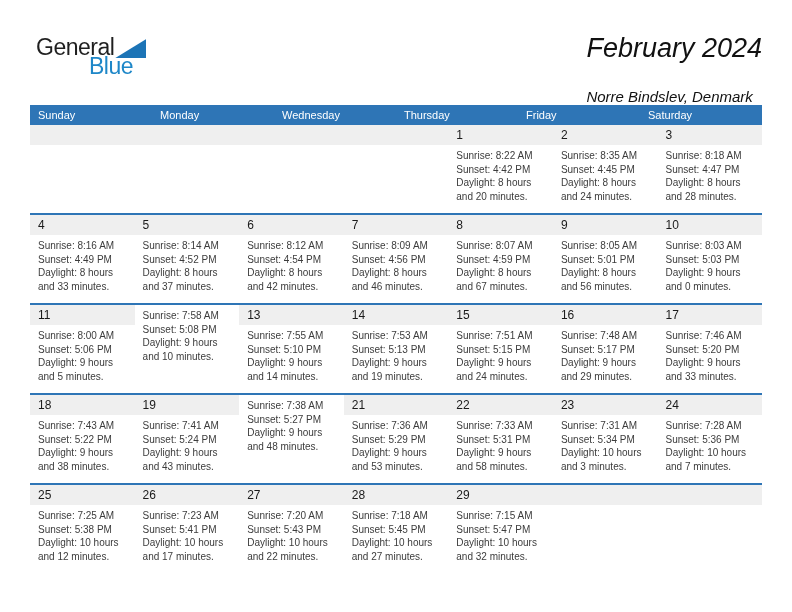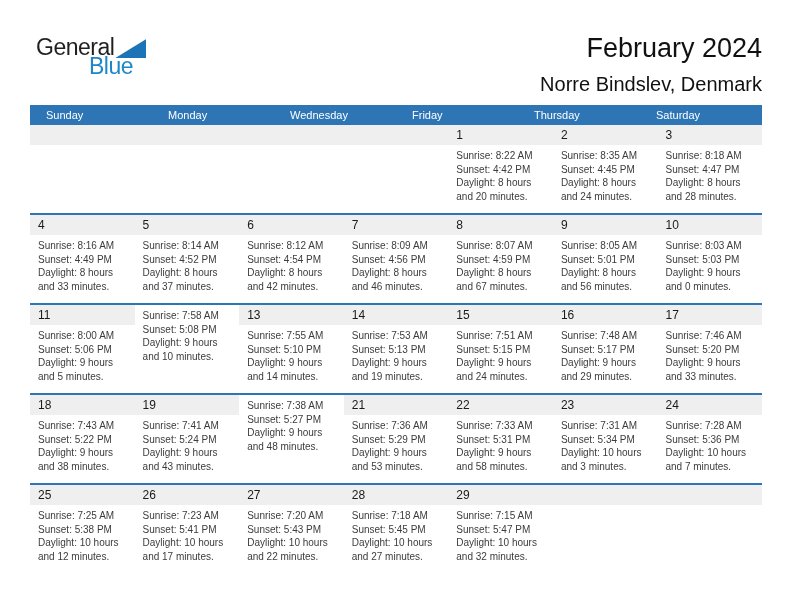--- a/index.html
+++ b/index.html
@@ -25,31 +25,31 @@
   .logo { position: absolute; left: 36px; top: 36px; }
   .logo-top { display: flex; align-items: flex-end; font-size: 23px; color: #1f1f1f; letter-spacing: -0.5px; line-height: 1; }
   .logo-triangle {
     width: 31px; height: 19px;
     background: var(--triangle-blue);
     clip-path: polygon(0 100%, 100% 0, 100% 100%);
     margin-left: 1px; margin-bottom: 1px;
   }
   .logo-bottom { font-size: 23px; color: var(--logo-blue); line-height: 1; margin-top: -4px; margin-left: 53px; letter-spacing: -0.5px; }
 
-  .titles { position: absolute; right: 30px; top: 34px; text-align: right; }
+  .titles { position: absolute; right: 30px; top: 34px; text-align: left; font-style: italic; }
   .cal-title { font-size: 27px; color: #111111; line-height: 1.1; }
-  .cal-subtitle { font-size: 20px; color: #111111; margin-top: 9px; }
+  .cal-subtitle { font-size: 15px; color: #111111; margin-top: 24px; }
 
   
   .calendar { position: absolute; left: 30px; top: 105px; width: 732px; }
 
   .weekday-row { display: flex; background: var(--header-blue); height: 20px; }
   .weekday-cell {
     flex: 1 1 0; color: #ffffff; font-size: 11px;
-    line-height: 20px; padding-left: 16px;
+    line-height: 20px; padding-left: 8px;
     white-space: nowrap; overflow: hidden;
   }
 
   .week-row {
     display: flex; height: 90px;
     border-top: 2px solid var(--row-line-blue);
   }
   .week-row:first-of-type { border-top: none; height: 88px; }
 
   .day-cell { flex: 1 1 0; display: flex; flex-direction: column; overflow: hidden; }
@@ -80,22 +80,22 @@
     <div class="cal-title">February 2024</div>
     <div class="cal-subtitle">Norre Bindslev, Denmark</div>
   </div>
 </div>
 
 <div class="calendar">
   <div class="weekday-row">
     <div class="weekday-cell">Sunday</div>
     <div class="weekday-cell">Monday</div>
     <div class="weekday-cell">Wednesday</div>
+    <div class="weekday-cell">Thursday</div>
     <div class="weekday-cell">Friday</div>
-    <div class="weekday-cell">Thursday</div>
     <div class="weekday-cell">Saturday</div>
   </div>
   <div id="calendar-grid">
       <div class="week-row">
         <div class="day-cell">
           <div class="day-band"></div>
           <div class="day-details"></div>
         </div>
         <div class="day-cell">
           <div class="day-band"></div>

